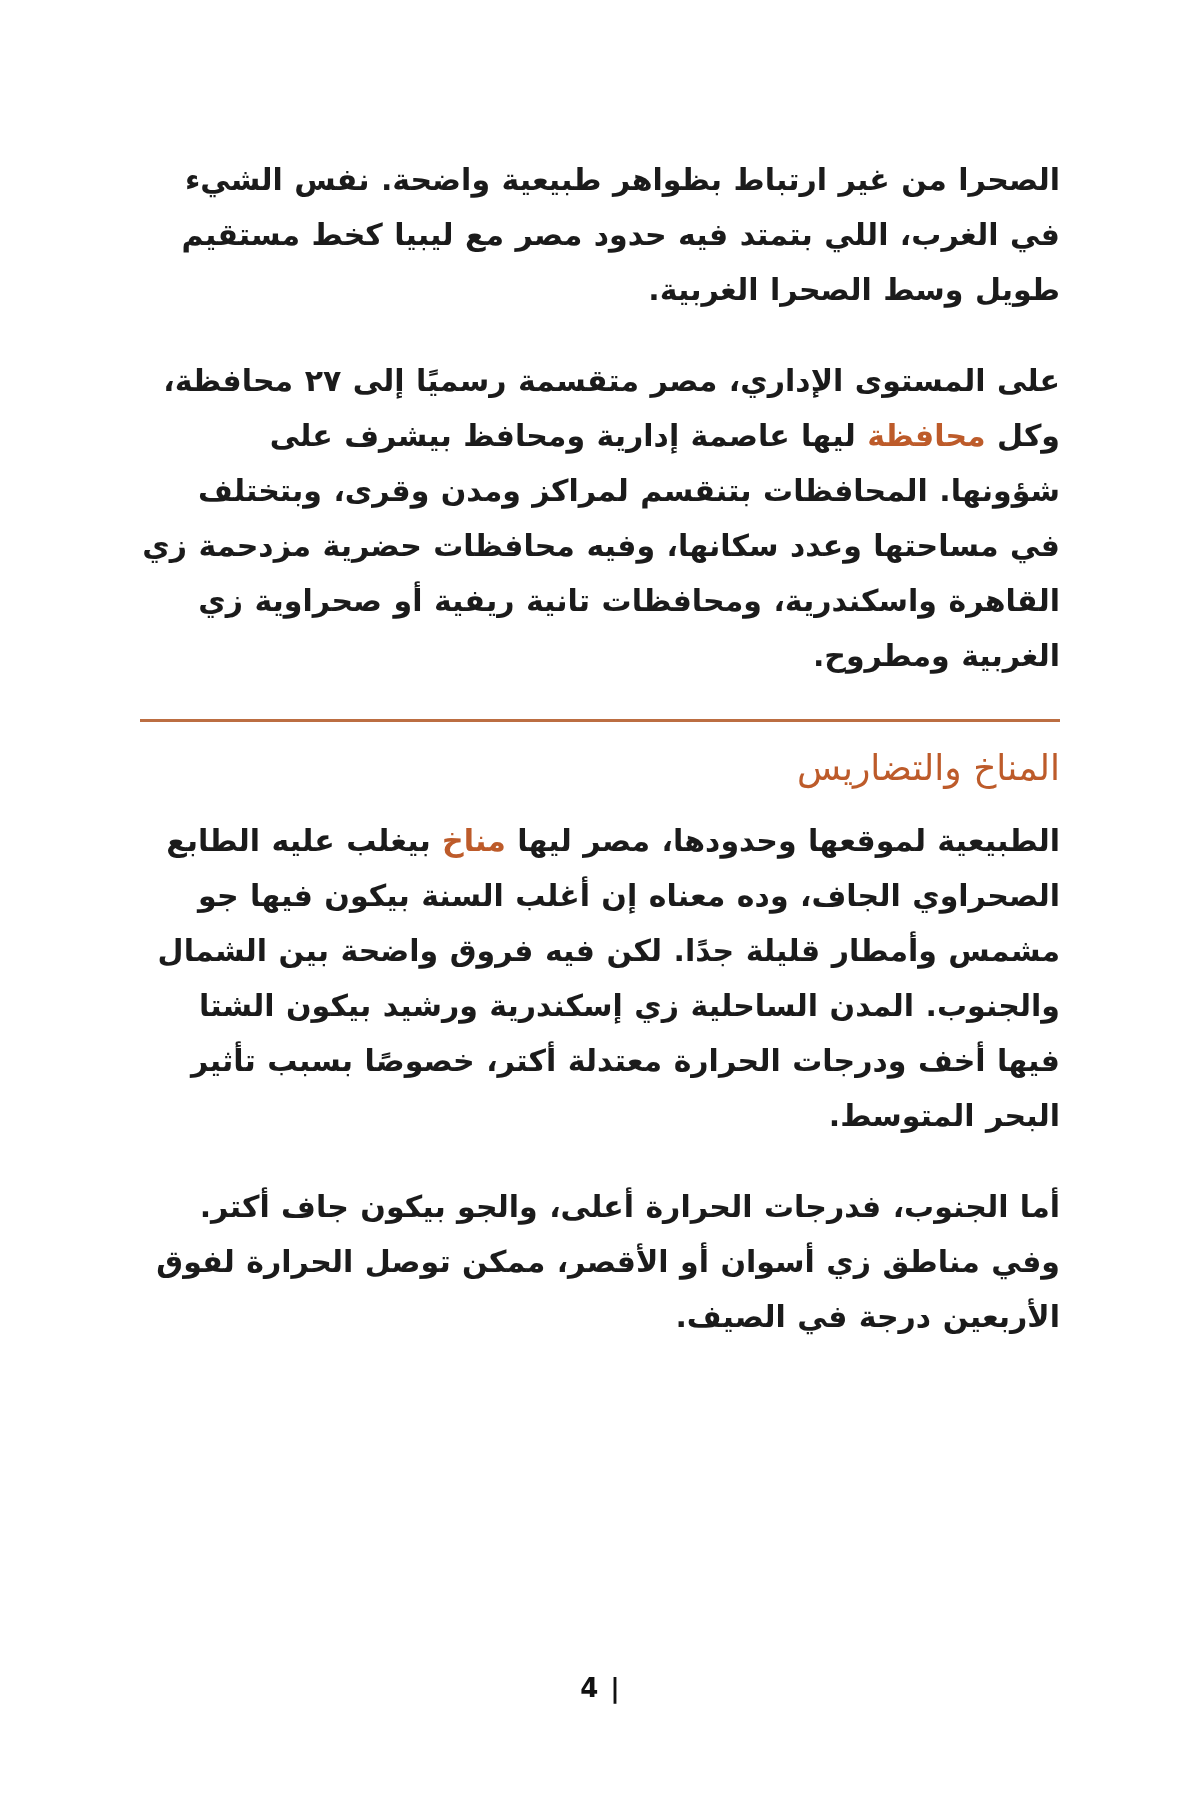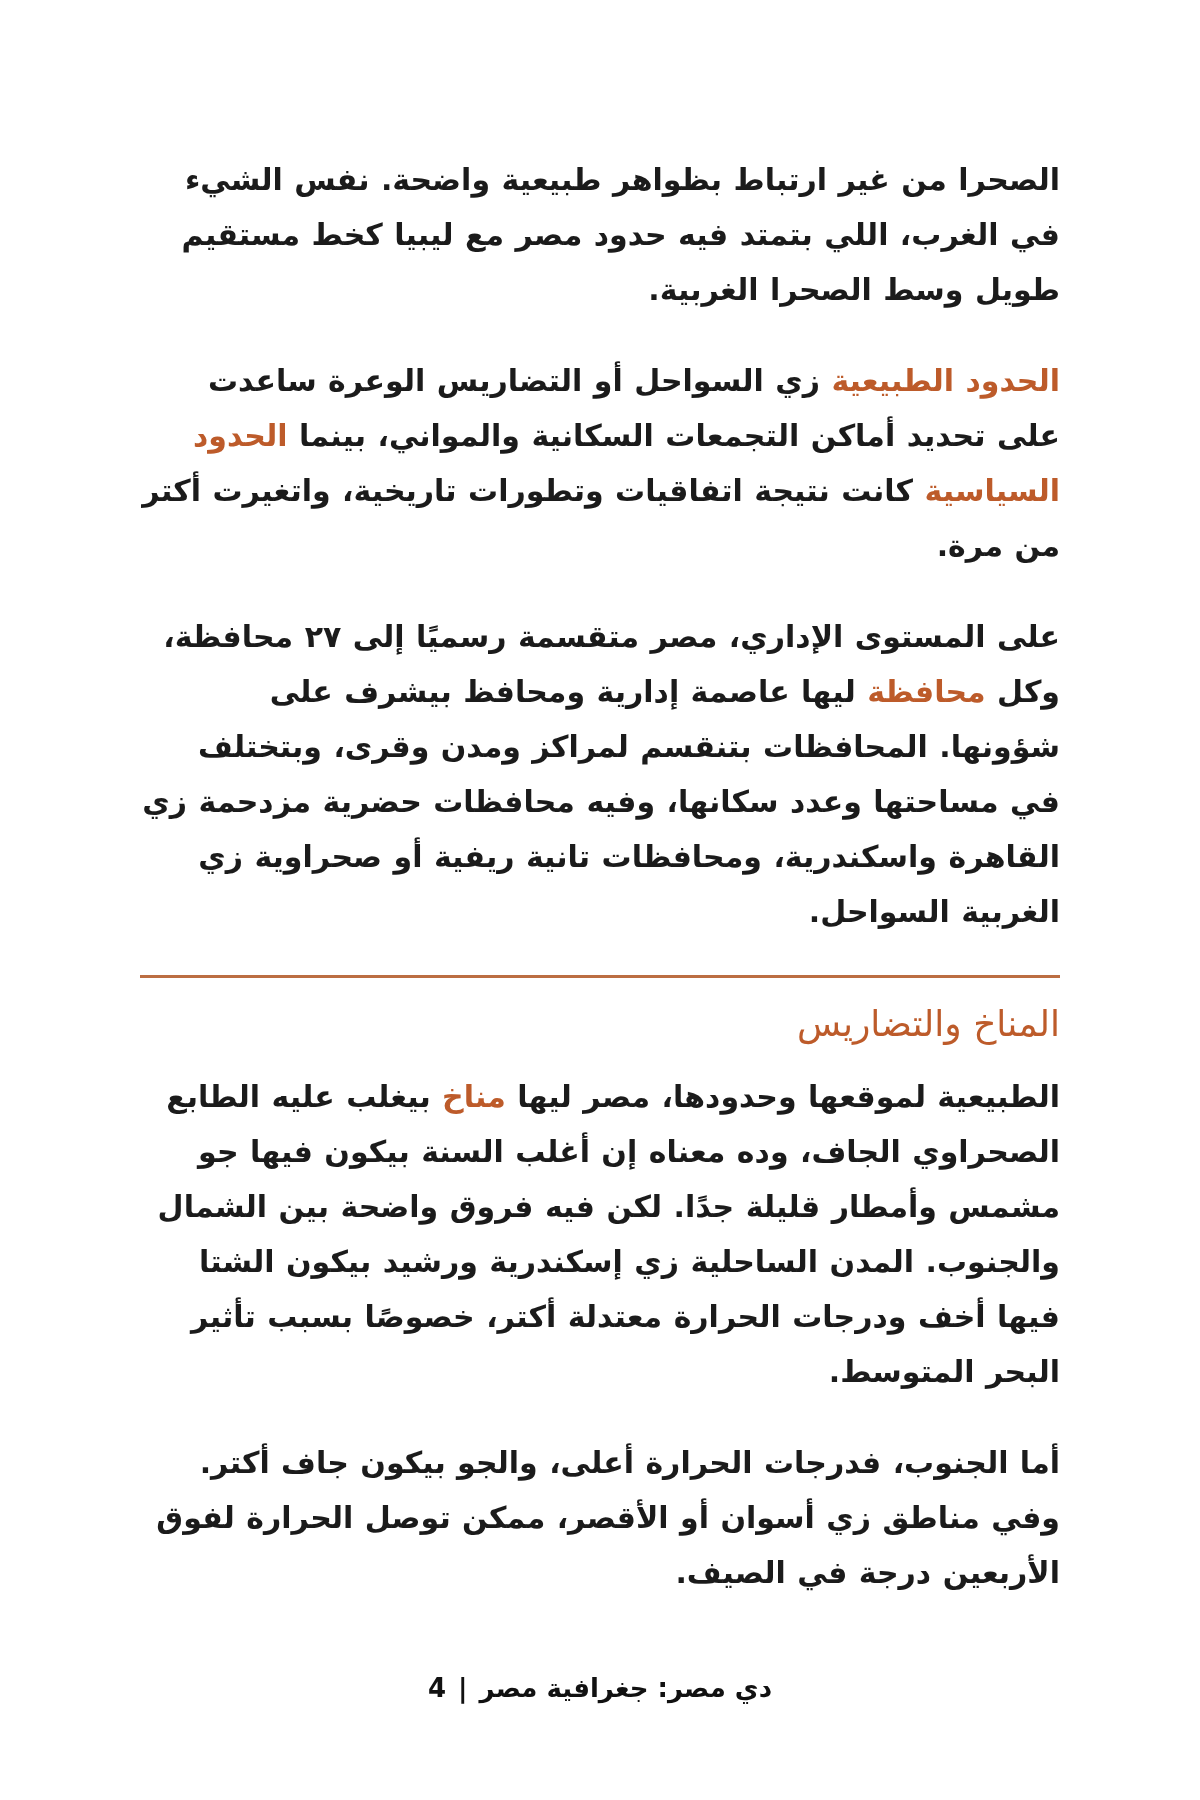--- a/index.html
+++ b/index.html
@@ -72,26 +72,24 @@
     color: #111111;
   }
   .footer .book-title { direction: rtl; unicode-bidi: isolate; }
 </style>
 </head>
 <body>
 
 <div class="page">
   <main class="content" id="content-root" dir="rtl" lang="ar">
       <p class="para"><span class="run">الصحرا من غير ارتباط بظواهر طبيعية واضحة. نفس الشيء في الغرب، اللي بتمتد فيه حدود مصر مع ليبيا كخط مستقيم طويل وسط الصحرا الغربية.</span></p>
-      <p class="para"><span class="hl">الحدود الطبيعية</span><span class="run"> زي السواحل أو التضاريس الوعرة ساعدت على تحديد أماكن التجمعات السكانية والمواني، بينما </span><span class="hl">الحدود السياسية</span><span class="run"> كانت نتيجة اتفاقيات وتطورات تاريخية، واتغيرت أكتر من مرة.</span></p>
-      <p class="para"><span class="run">على المستوى الإداري، مصر متقسمة رسميًا إلى ٢٧ محافظة، وكل </span><span class="hl">محافظة</span><span class="run"> ليها عاصمة إدارية ومحافظ بيشرف على شؤونها. المحافظات بتنقسم لمراكز ومدن وقرى، وبتختلف في مساحتها وعدد سكانها، وفيه محافظات حضرية مزدحمة زي القاهرة واسكندرية، ومحافظات تانية ريفية أو صحراوية زي الغربية السواحل.</span></p>
+      <p class="para"><span class="run">على المستوى الإداري، مصر متقسمة رسميًا إلى ٢٧ محافظة، وكل </span><span class="hl">محافظة</span><span class="run"> ليها عاصمة إدارية ومحافظ بيشرف على شؤونها. المحافظات بتنقسم لمراكز ومدن وقرى، وبتختلف في مساحتها وعدد سكانها، وفيه محافظات حضرية مزدحمة زي القاهرة واسكندرية، ومحافظات تانية ريفية أو صحراوية زي الغربية ومطروح.</span></p>
       <div class="divider"></div>
       <h2 class="section-heading">المناخ والتضاريس</h2>
       <p class="para"><span class="run">الطبيعية لموقعها وحدودها، مصر ليها </span><span class="hl">مناخ</span><span class="run"> بيغلب عليه الطابع الصحراوي الجاف، وده معناه إن أغلب السنة بيكون فيها جو مشمس وأمطار قليلة جدًا. لكن فيه فروق واضحة بين الشمال والجنوب. المدن الساحلية زي إسكندرية ورشيد بيكون الشتا فيها أخف ودرجات الحرارة معتدلة أكتر، خصوصًا بسبب تأثير البحر المتوسط.</span></p>
       <p class="para"><span class="run">أما الجنوب، فدرجات الحرارة أعلى، والجو بيكون جاف أكتر. وفي مناطق زي أسوان أو الأقصر، ممكن توصل الحرارة لفوق الأربعين درجة في الصيف.</span></p>
     </main>
 
   <footer class="footer">
     <span class="page-number">4</span>
     <span class="separator">|</span>
-    <span class="book-title" lang="ar">دي مصر: جغرافية مصر</span>
   </footer>
 </div>
 
 </body></html>

